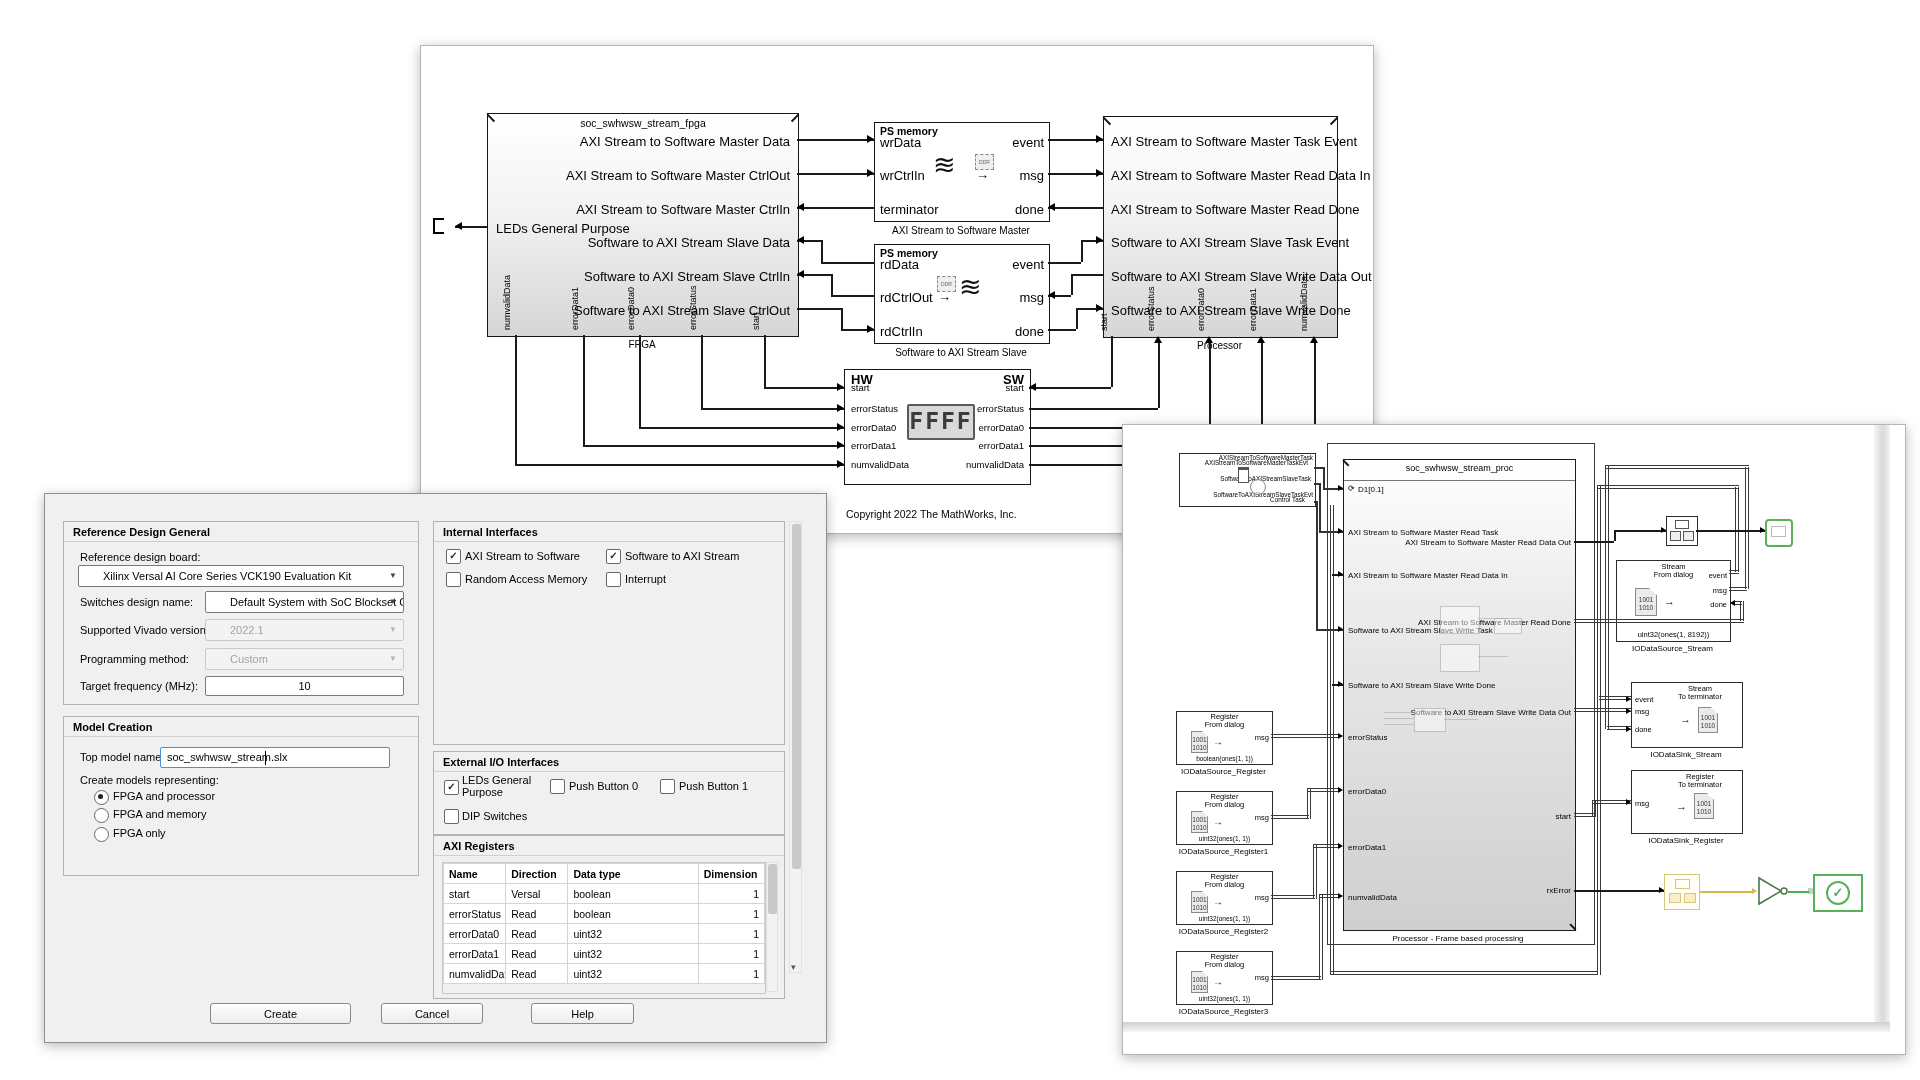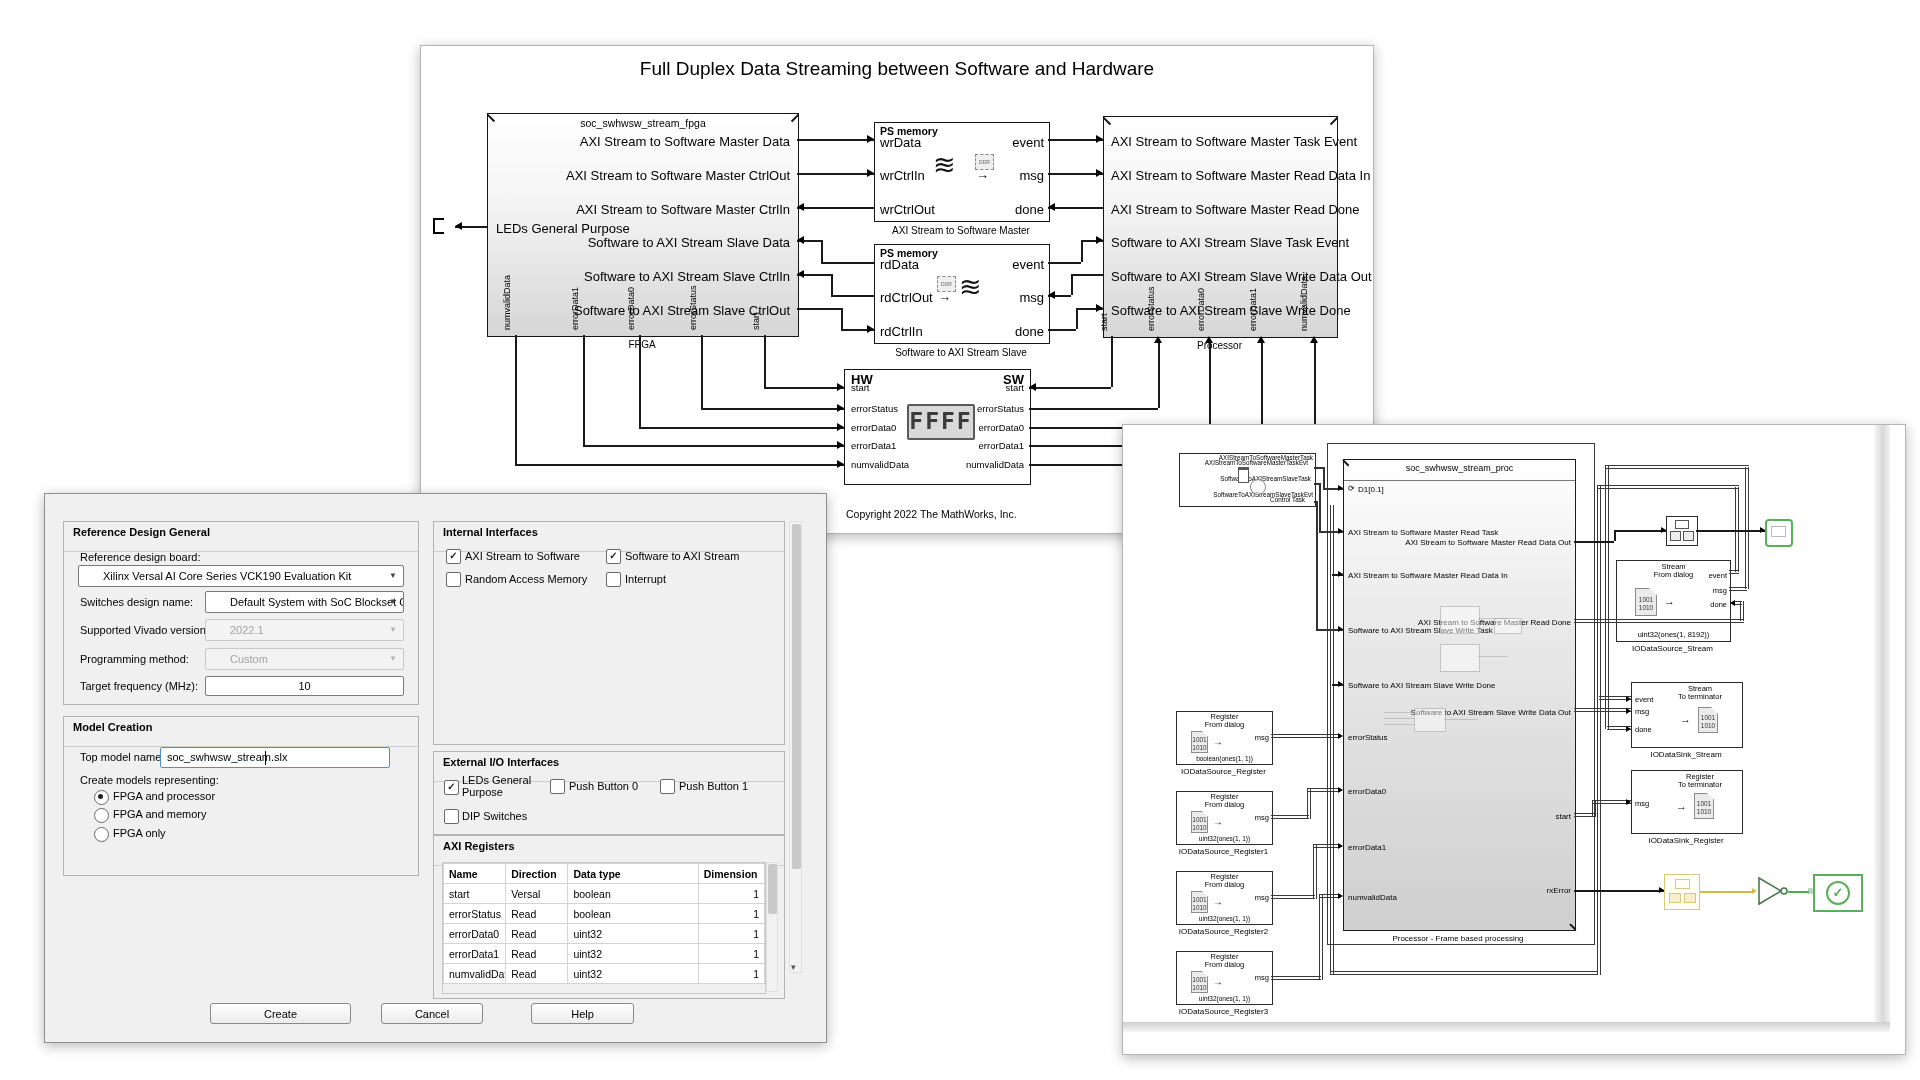--- a/index.html
+++ b/index.html
@@ -30,21 +30,21 @@
   .ar.g{border-left-color:#4caf50}
   .notch{position:absolute;width:10px;height:1.6px;background:#161616}
   .seg{position:absolute;background:#d9d9d9;border:2px solid #5a5a5a;border-radius:2px;text-align:center;
        font-family:"DejaVu Sans Mono",monospace;font-weight:bold;font-size:23px;letter-spacing:2px;color:#3b3b3b;line-height:30px}
   .chip{position:absolute;width:17px;height:14px;border:1px dashed #888;background:#efefef;font-size:5px;line-height:14px;text-align:center;color:#666}
   .wav{position:absolute;font-size:27px;line-height:20px;color:#111}
   .led{position:absolute;width:13px;height:16px;border-left:2px solid #000}
   .led i{position:absolute;height:2px;width:9px;background:#000}
   
   .grp{position:absolute;border:1px solid #b3b3b3}
-  .gt{font-weight:bold;font-size:11px;padding:4px 9px 13px;border-bottom:1px solid #cfcfcf;white-space:nowrap}
+  .gt{font-weight:bold;font-size:11px;padding:4px 9px 3px;border-bottom:1px solid #cfcfcf;white-space:nowrap}
   .lbl{position:absolute;font-size:11px;white-space:nowrap}
   .cmb{position:absolute;background:#fff;border:1px solid #7a7a7a;border-radius:2px;font-size:11px;line-height:20px;
        padding:0 20px 0 24px;white-space:nowrap;overflow:hidden;box-sizing:border-box}
   .cmb .dd{position:absolute;right:6px;top:0;font-size:8px;line-height:20px;color:#444}
   .cmb.dis{background:#f3f3f3;color:#a3a3a3;border-color:#c9c9c9}
   .cmb.dis .dd{color:#b5b5b5}
   .inp{position:absolute;background:#fff;border:1px solid #7a7a7a;border-radius:2px;font-size:11px;line-height:18px;
        padding:0 6px;box-sizing:border-box;white-space:nowrap}
   .inp.focus{border:1px solid #4a90d9}
   .cb{position:absolute;width:13px;height:13px;background:#fff;border:1px solid #686868;border-radius:2px;
@@ -69,21 +69,20 @@
   .tt3{position:absolute;left:0;right:0;text-align:center;font-size:7.5px;line-height:8.5px;white-space:nowrap}
   .sim{position:absolute;background:#ebebeb;border:1px solid #8a8a8a;clip-path:polygon(0 0,64% 0,100% 26%,100% 100%,0 100%);
        text-align:center;font-size:6.5px;line-height:8px;color:#333;box-sizing:border-box}
   .g{position:absolute;border:1px solid #9a9a9a;background:#fff;opacity:.45}
   .gl{position:absolute;background:#9a9a9a;opacity:.45;height:1px}
 </style>
 </head>
 <body>
 
 <div id="w1" class="win" style="left:420px;top:45px;width:952px;height:487px">
-  <i class="abs" style="left:0;right:0;top:12px;text-align:center;font-size:19px">Full Duplex Data Streaming between Software and Hardware</i>
 
   <div class="blk" style="left:66px;top:67px;width:310px;height:222px">
     <i class="notch" style="left:-2px;top:3px;transform:rotate(45deg)"></i>
     <i class="notch" style="right:-2px;top:3px;transform:rotate(-45deg)"></i>
     <i class="bn">soc_swhwsw_stream_fpga</i>
     <i class="pl" style="right:8px;top:20px">AXI Stream to Software Master Data</i>
     <i class="pl" style="right:8px;top:54px">AXI Stream to Software Master CtrlOut</i>
     <i class="pl" style="right:8px;top:88px">AXI Stream to Software Master CtrlIn</i>
     <i class="pl" style="right:8px;top:121px">Software to AXI Stream Slave Data</i>
     <i class="pl" style="right:8px;top:155px">Software to AXI Stream Slave CtrlIn</i>
@@ -101,21 +100,21 @@
       <i style="left:0;top:0"></i>
       <i style="left:0;bottom:0"></i>
     </span>
   <i class="wh" style="left:34px;top:180px;width:32px"></i>
   <i class="ar l" style="left:34px;top:176px"></i>
 
   <div class="blkw" style="left:453px;top:76px;width:174px;height:98px">
     <b class="pl" style="left:5px;top:2px;font-weight:bold;font-size:10.5px">PS memory</b>
     <i class="pl" style="left:5px;top:12px">wrData</i>
     <i class="pl" style="left:5px;top:45px">wrCtrlIn</i>
-    <i class="pl" style="left:5px;top:79px">wrCtrlOut</i>
+    <i class="pl" style="left:5px;top:79px">terminator</i>
     <i class="pl" style="right:5px;top:12px">event</i>
     <i class="pl" style="right:5px;top:45px">msg</i>
     <i class="pl" style="right:5px;top:79px">done</i>
     <s class="wav" style="left:58px;top:32px">≋</s>
     <s class="chip" style="left:100px;top:31px">DDR</s>
     <s class="pl" style="left:101px;top:44px;font-weight:bold">→</s>
   </div>
   <i class="cap" style="left:443px;top:179px;width:194px">AXI Stream to Software Master</i>
 
   <div class="blkw" style="left:453px;top:198px;width:174px;height:98px">

